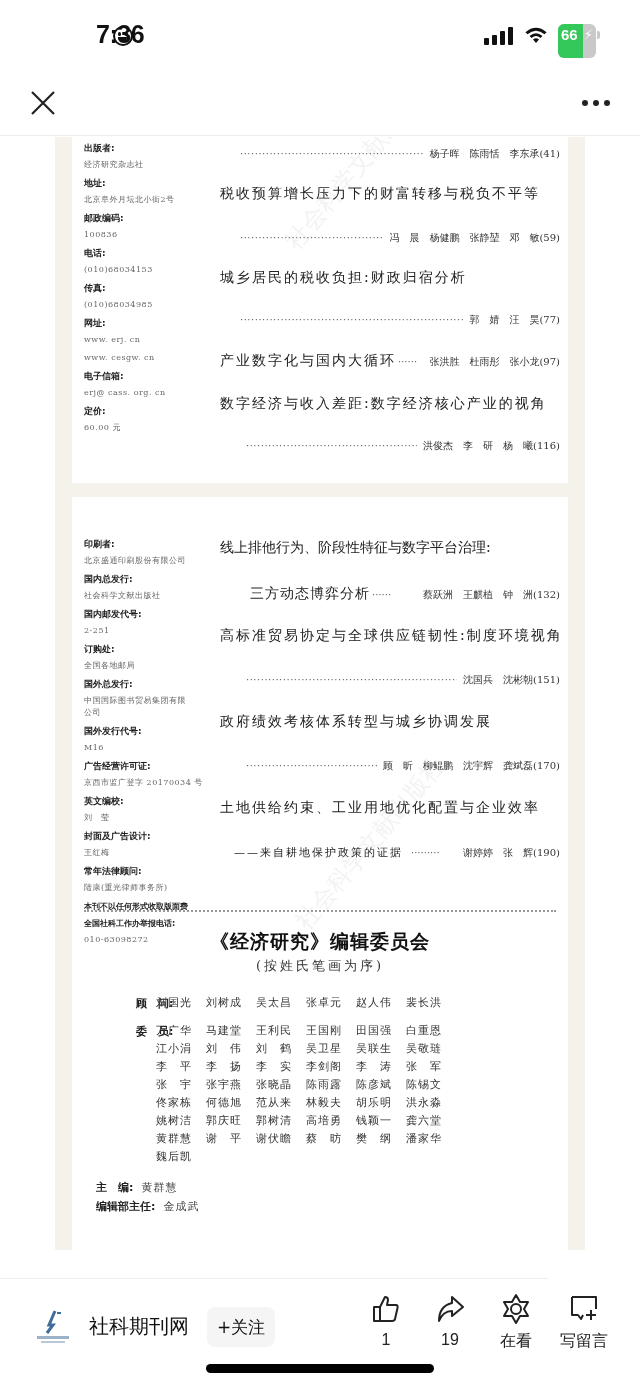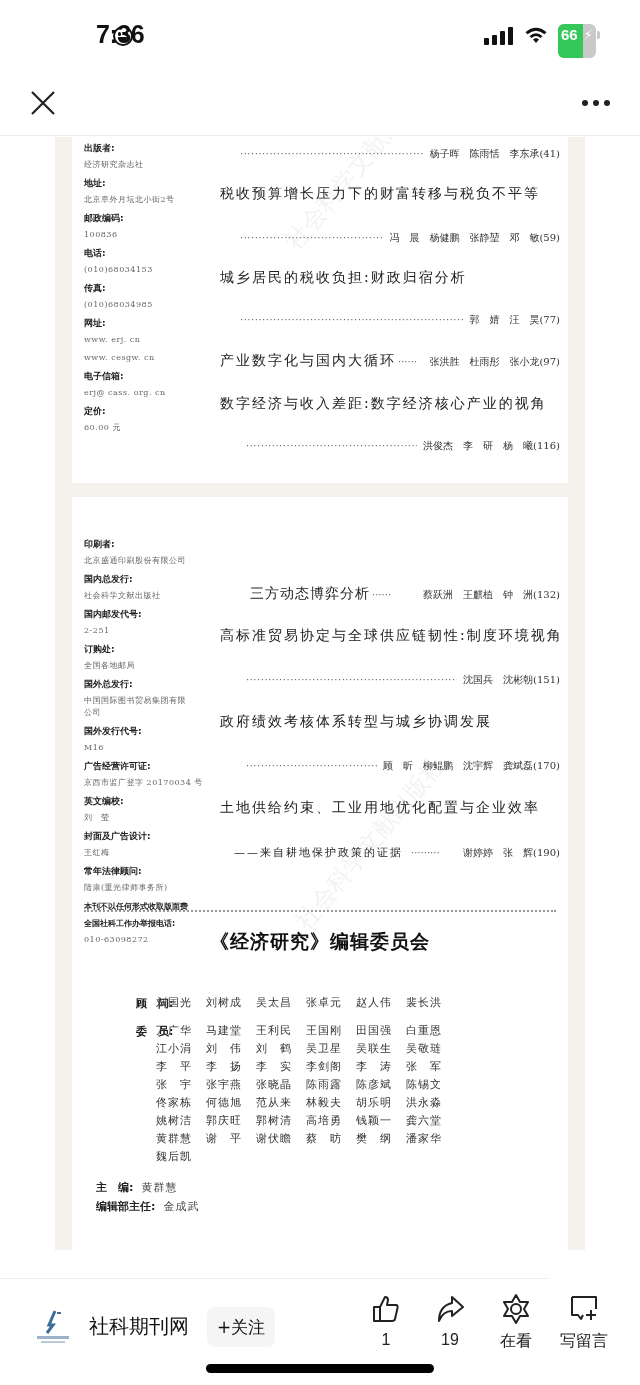--- a/index.html
+++ b/index.html
@@ -185,20 +185,21 @@
         <div class="info-label">封面及广告设计:</div>
         <div class="info-value">王红梅</div>
         <div class="info-label">常年法律顾问:</div>
         <div class="info-value">陆康(重光律师事务所)</div>
         <div class="info-label" style="font-size:8px">本刊不以任何形式收取版面费</div>
         <div class="info-label" style="font-size:8px">全国社科工作办举报电话:</div>
         <div class="info-value">010-63098272</div>
       </div>
 
       <div class="toc" style="top:0;height:400px">
+        <div class="toc-title" style="top:42px;letter-spacing:0">线上排他行为、阶段性特征与数字平台治理:</div>
         <div class="toc-inline" style="top:88px;left:30px">
           <span class="t" style="letter-spacing:1px">三方动态博弈分析</span>
             <span class="d">······</span>
             <span class="a">蔡跃洲　王麒植　钟　洲(132)</span>
         </div>
         <div class="toc-title" style="top:130px">高标准贸易协定与全球供应链韧性:制度环境视角</div>
         <div class="toc-authors" style="top:176px;left:26px">
           <span class="toc-dots" style="flex:1">··················································································································</span>
           <span>沈国兵　沈彬朝(151)</span>
         </div>
@@ -212,20 +213,21 @@
           <span class="t" style="font-size:11px;letter-spacing:2px">——来自耕地保护政策的证据</span>
             <span class="d" style="margin-left:8px">·········</span>
             <span class="a">谢婷婷　张　辉(190)</span>
         </div>
       </div>
       <div class="watermark" style="left:190px;top:330px">社会科学文献出版社</div>
 
       <div class="divider-wavy"></div>
 
       <div class="board-title">《经济研究》编辑委员会</div>
+      <div class="board-subtitle">(按姓氏笔画为序)</div>
 
       <div class="board-row" style="top:499px">
         <span class="board-role">顾　问:</span>
         <div class="board-names">
           <span>刘国光</span>
           <span>刘树成</span>
           <span>吴太昌</span>
           <span>张卓元</span>
           <span>赵人伟</span>
           <span>裴长洪</span>

